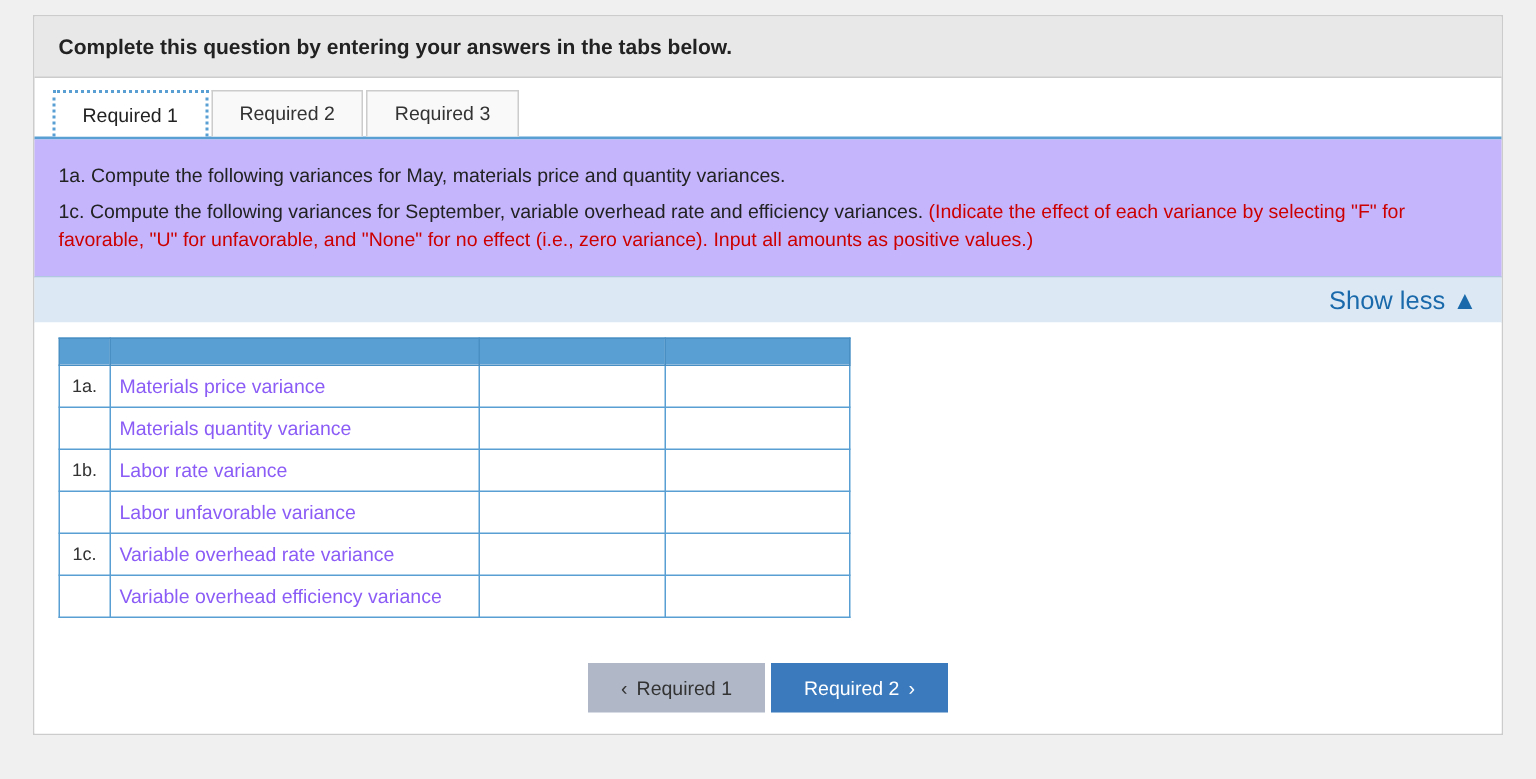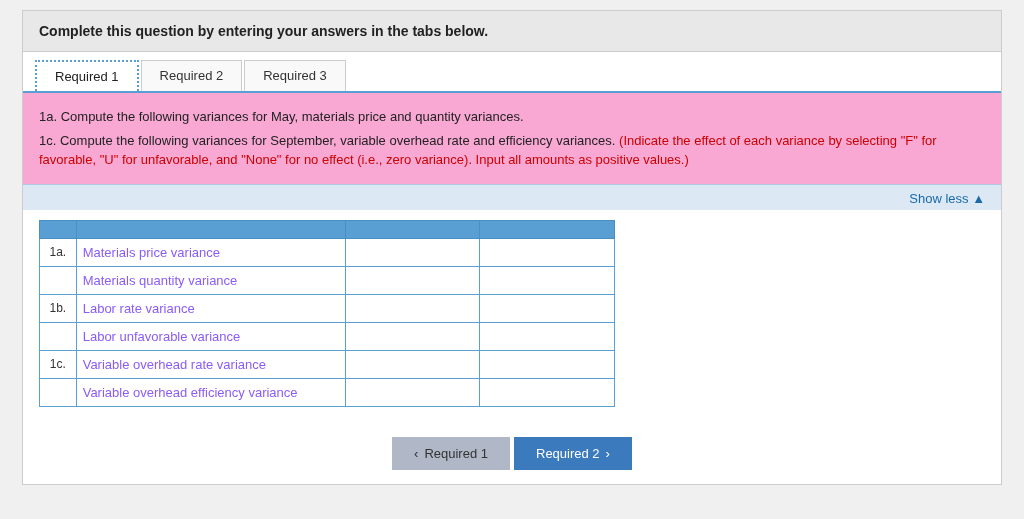--- a/index.html
+++ b/index.html
@@ -41,50 +41,50 @@
     }
     .tab.active {
       background: #fff;
       border-top: 2px dotted #5a9fd4;
       border-left: 2px dotted #5a9fd4;
       border-right: 2px dotted #5a9fd4;
       color: #222;
       font-weight: normal;
     }
     .content-area {
-      background: #f9a8d4;
+      background: #c4b5fd;
       padding: 14px 16px 10px 16px;
       border-bottom: 1px solid #b0c8e0;
     }
     .content-area p {
       margin-bottom: 4px;
       font-size: 13px;
       line-height: 1.5;
       color: #222;
     }
     .content-area .red-text {
       color: #cc0000;
     }
     .show-less {
       text-align: right;
       padding: 6px 16px 4px 16px;
       background: #dce9f5;
     }
     .show-less a {
       color: #1a6aab;
       text-decoration: none;
-      font-size: 13px;
+      font-size: 17px;
     }
     .table-section {
       padding: 10px 16px 20px 16px;
       background: #fff;
     }
     table.variance-table {
       border-collapse: collapse;
-      width: 576px;
+      width: 528px;
     }
     table.variance-table thead tr th {
       background: #5a9fd4;
       color: #5a9fd4;
       height: 18px;
       border: 1px solid #4a8fc4;
     }
     table.variance-table tbody tr td {
       border: 1px solid #5a9fd4;
       padding: 4px 6px;

